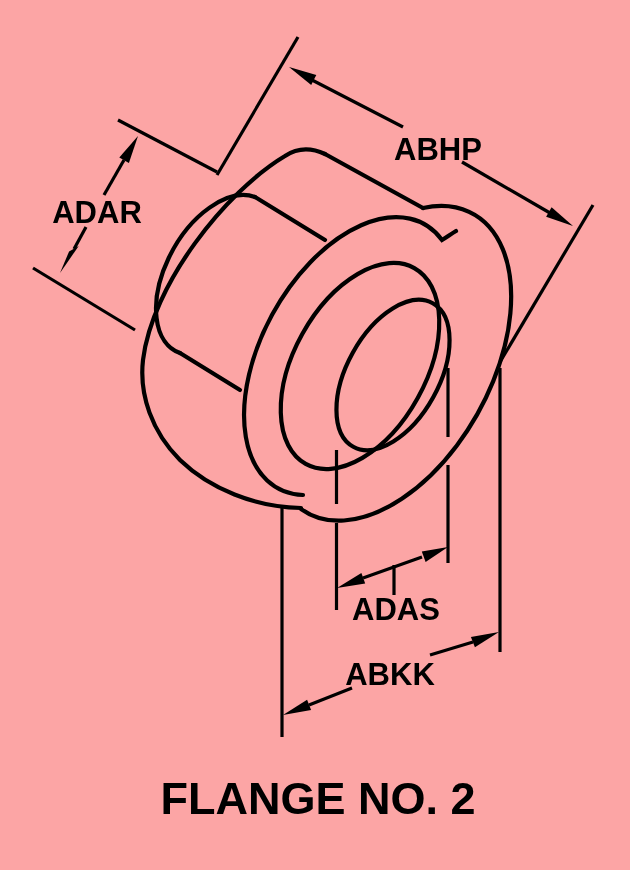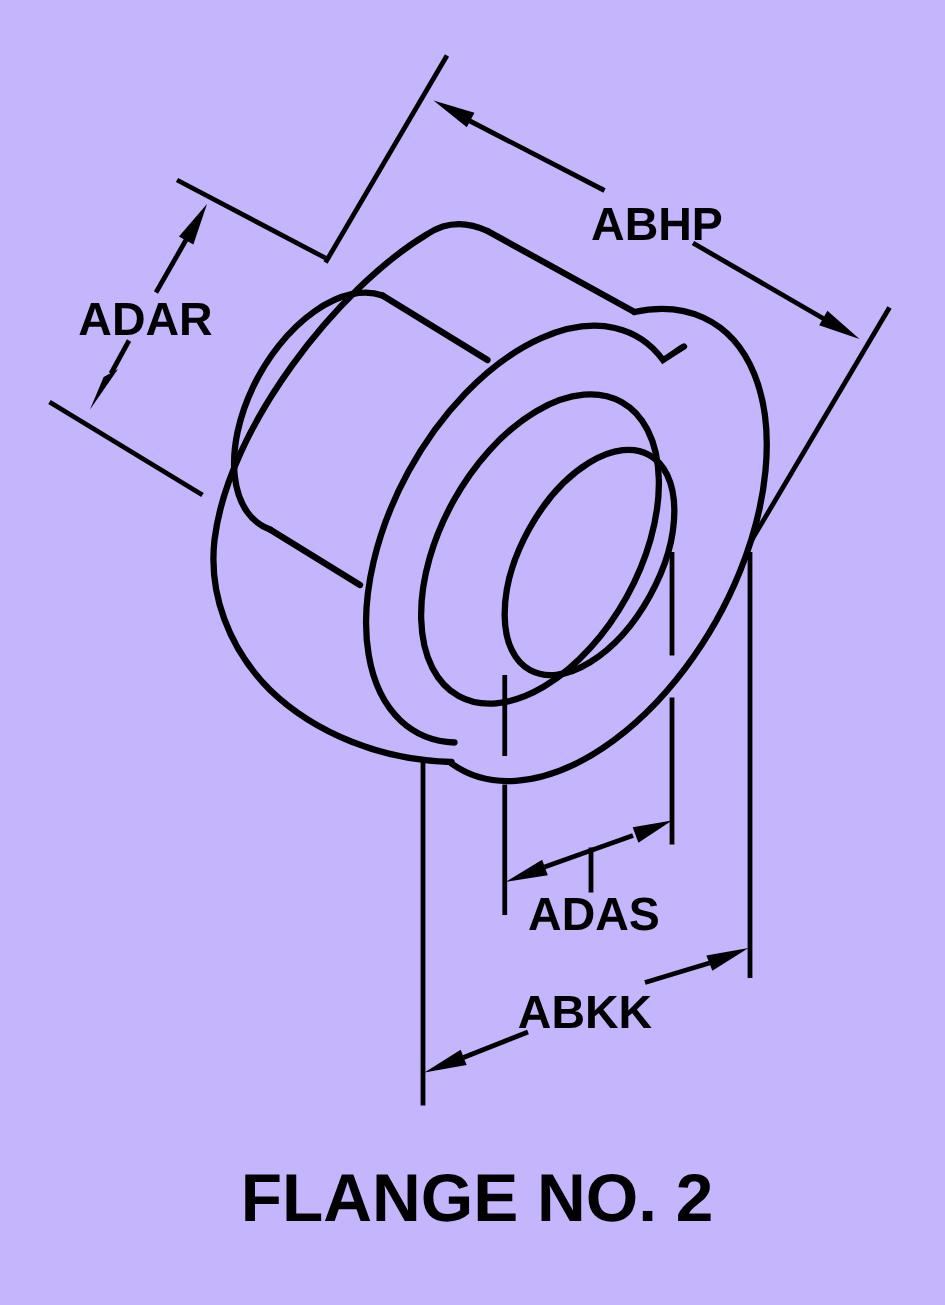--- a/index.html
+++ b/index.html
@@ -4,21 +4,21 @@
 <style>
   html, body {
     margin: 0;
     padding: 0;
     background: #ffffff;
   }
   .page {
     position: relative;
     width: 630px;
     height: 870px;
-    background: #c4b5fd;
+    background: #fca5a5;
     overflow: hidden;
   }
   svg { display: block; }
   .struct {
     fill: none;
     stroke: #000000;
     stroke-width: 4.2;
     stroke-linecap: round;
   }
   .dim {

